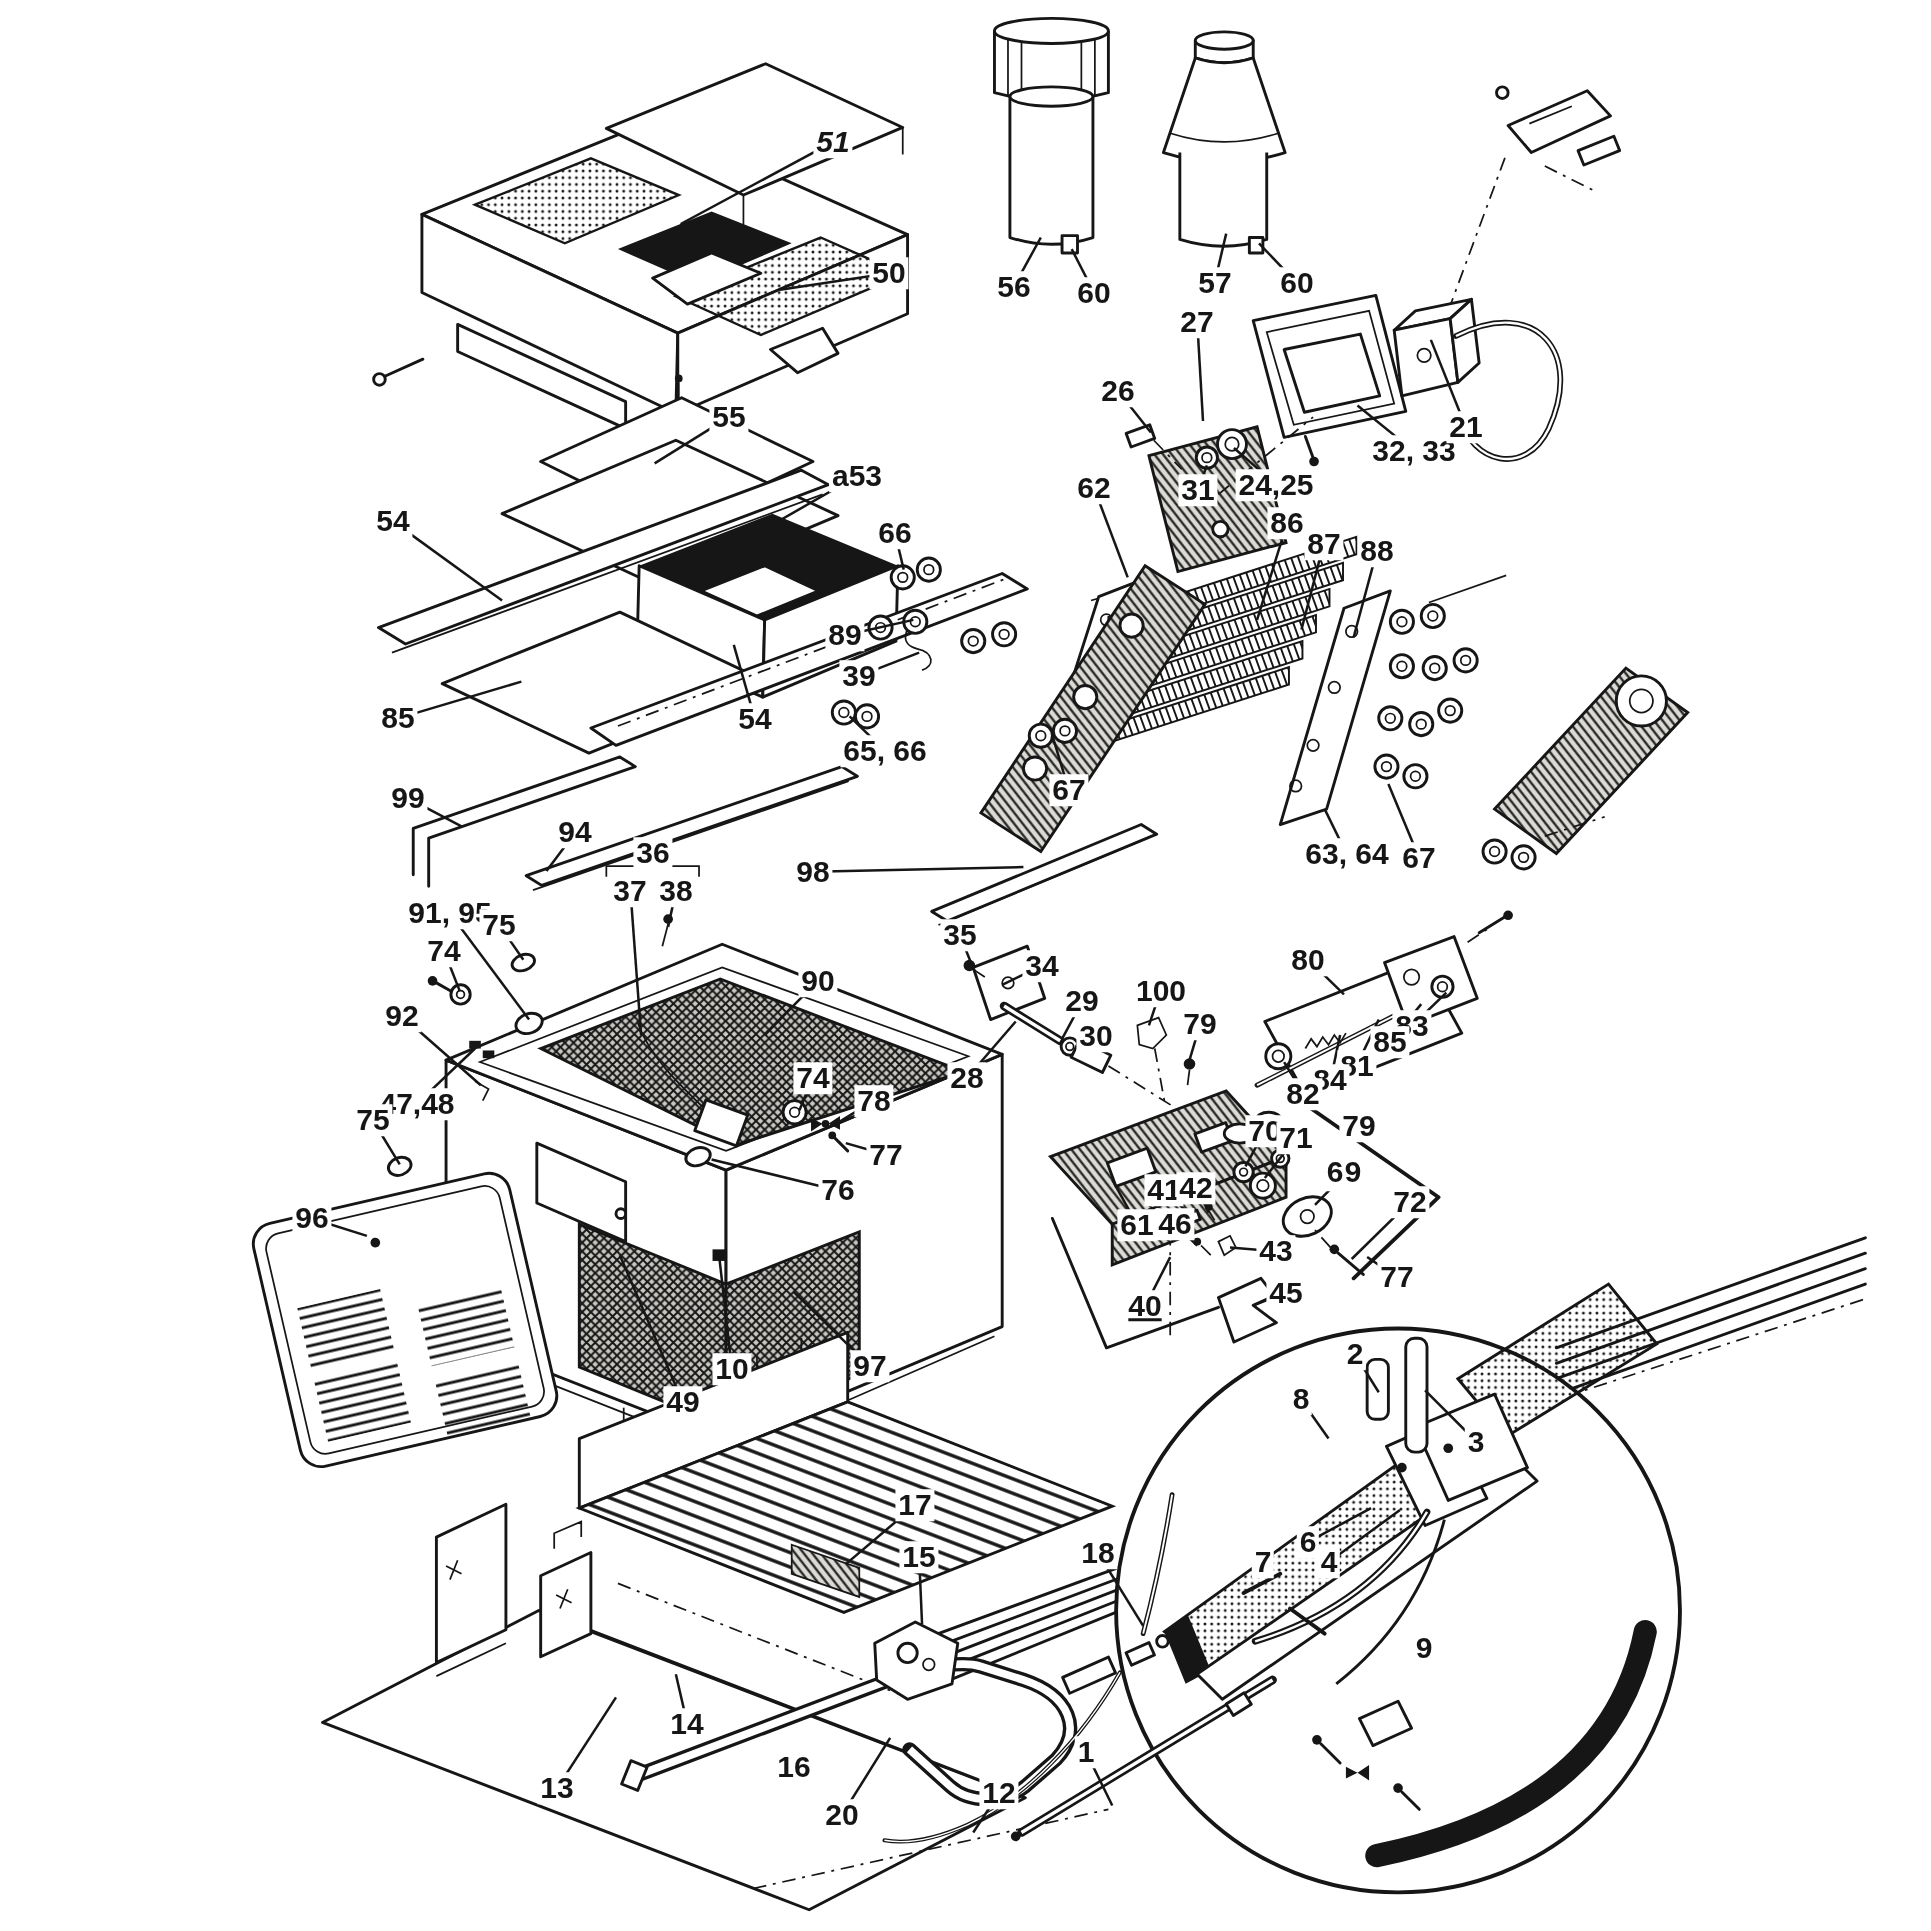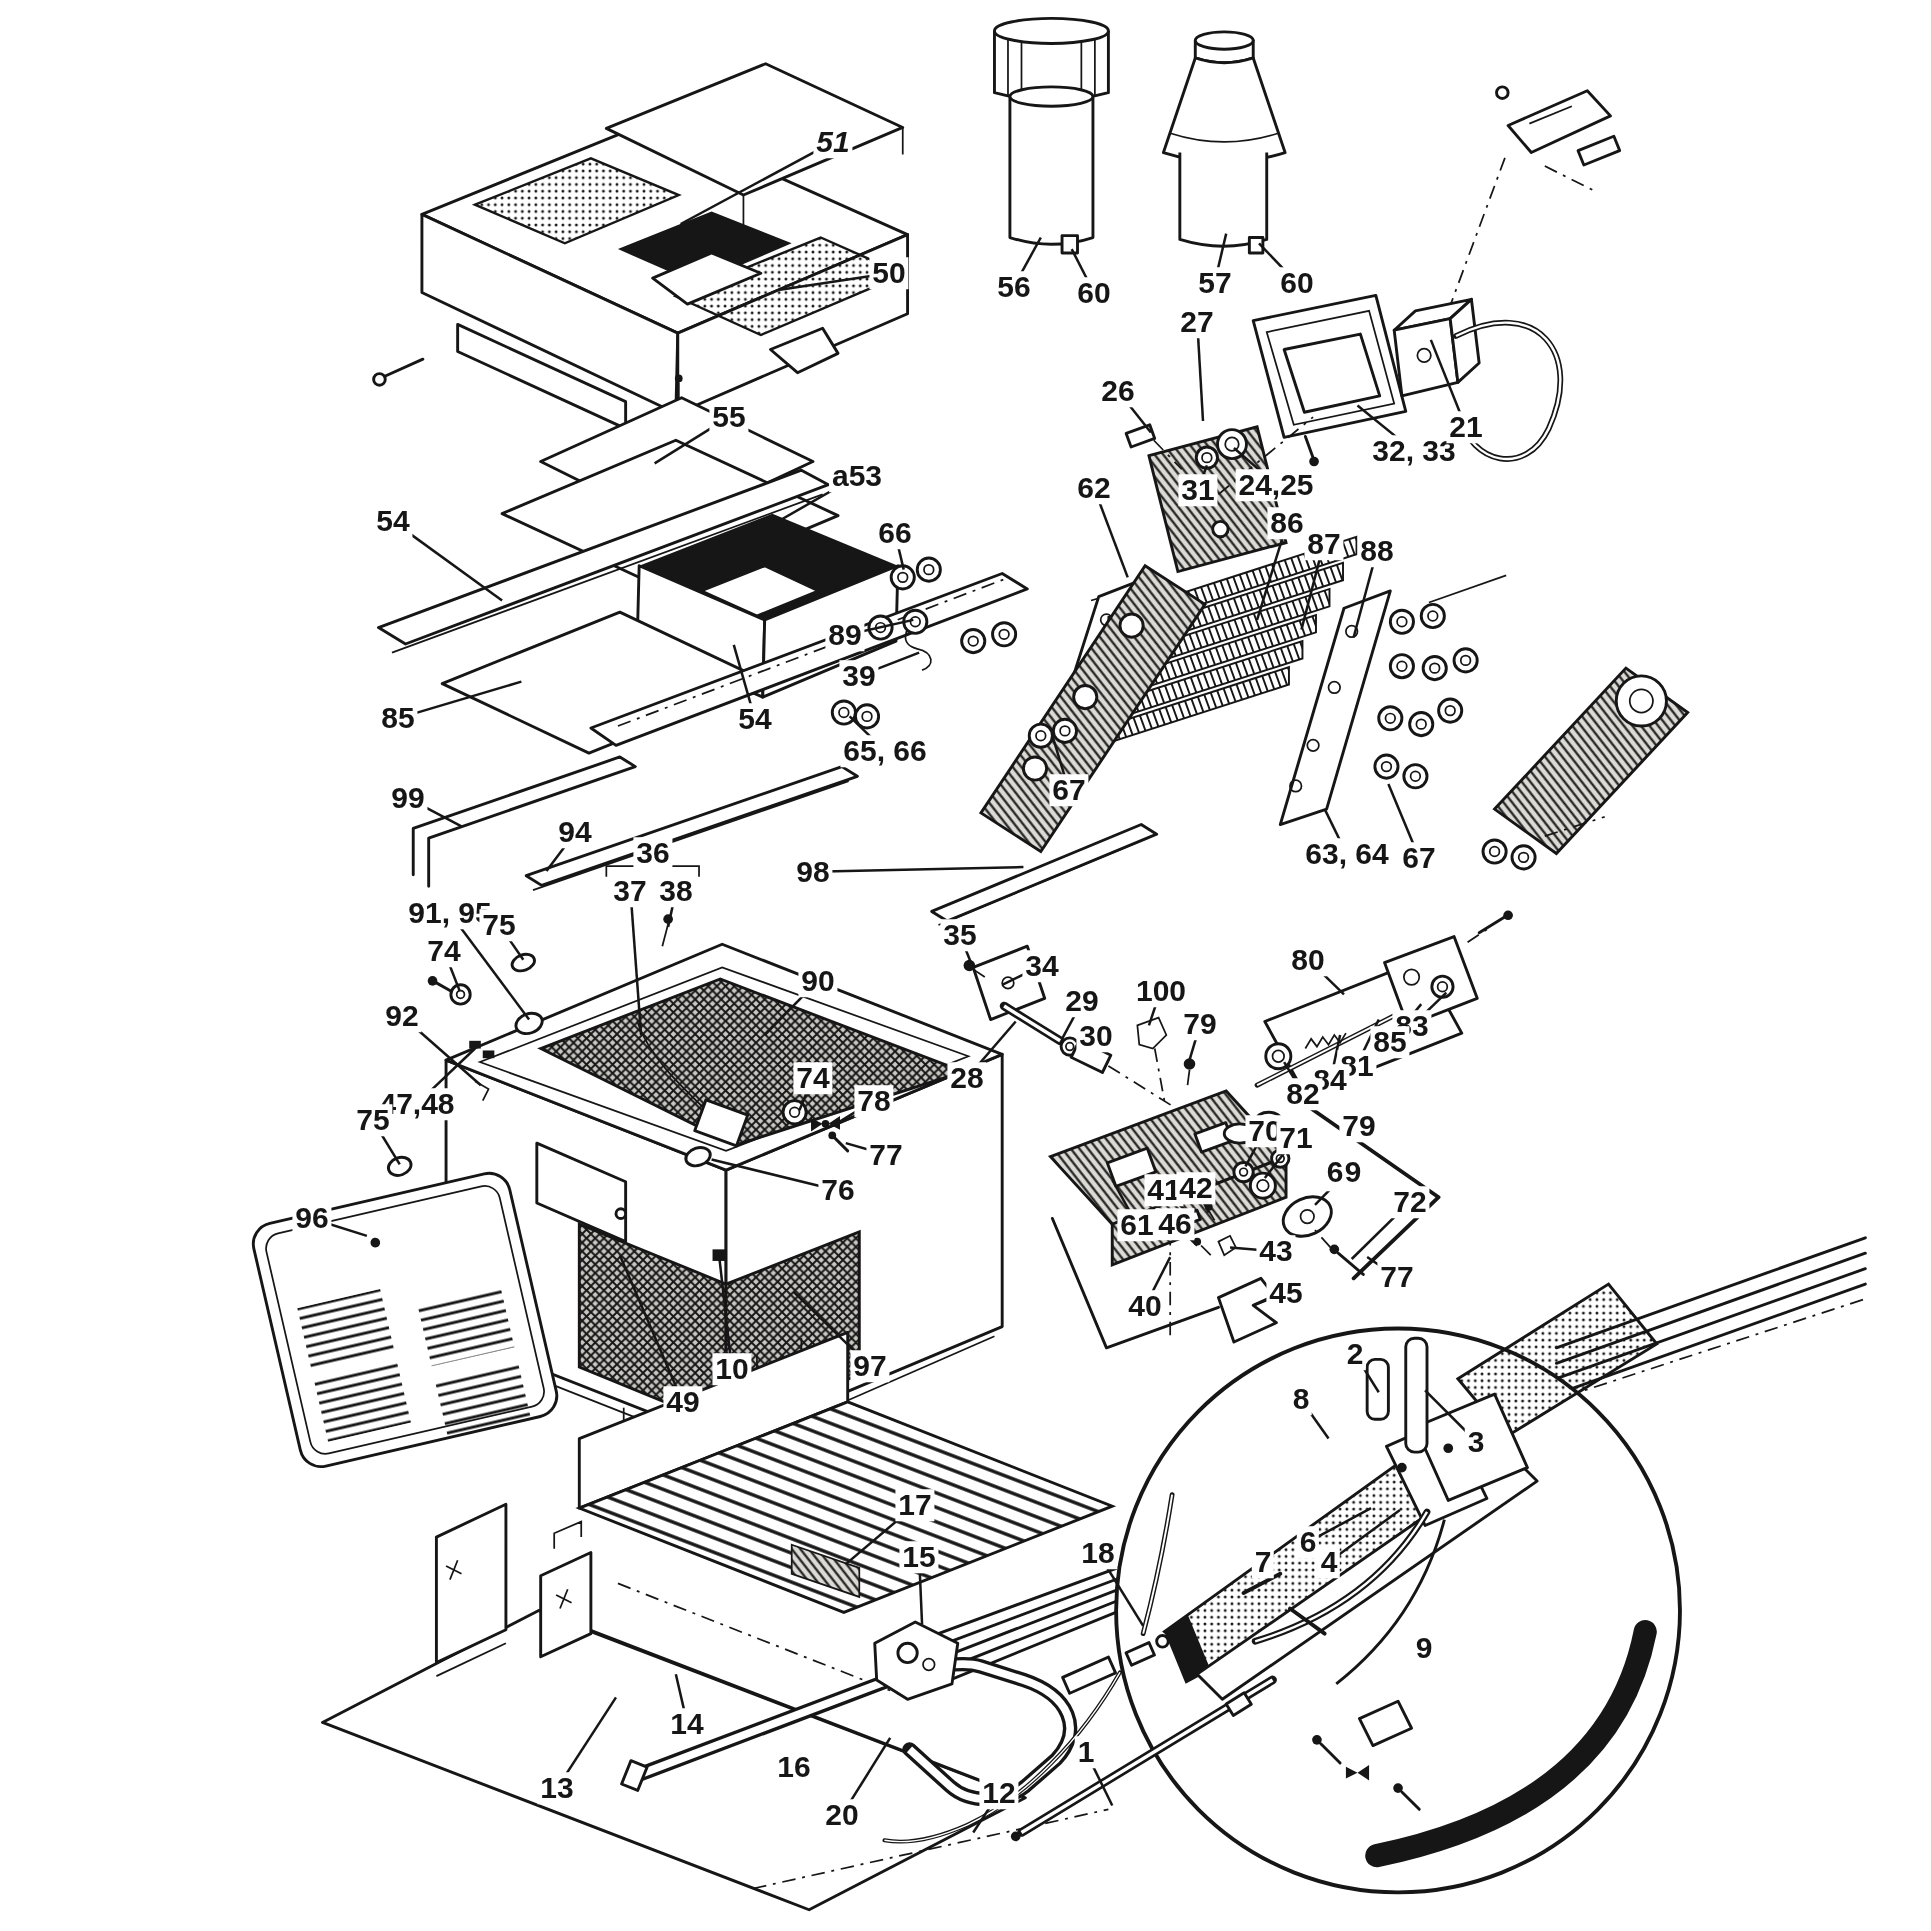--- a/index.html
+++ b/index.html
@@ -561,21 +561,21 @@
       <div class="part-label" style="left: 1265px; top: 1131px; color: rgb(22, 22, 22);">70</div>
       <div class="part-label" style="left: 1296px; top: 1138px; color: rgb(22, 22, 22);">71</div>
       <div class="part-label" style="left: 1344px; top: 1175px; color: rgb(22, 22, 22); font-family: Liberation Mono, monospace;">69</div>
       <div class="part-label" style="left: 1410px; top: 1202px; color: rgb(22, 22, 22);">72</div>
       <div class="part-label" style="left: 1397px; top: 1277px; color: rgb(22, 22, 22);">77</div>
       <div class="part-label" style="left: 1137px; top: 1225px; color: rgb(22, 22, 22);">61</div>
       <div class="part-label" style="left: 1164px; top: 1190px; color: rgb(22, 22, 22);">41</div>
       <div class="part-label" style="left: 1196px; top: 1188px; color: rgb(22, 22, 22);">42</div>
       <div class="part-label" style="left: 1175px; top: 1224px; color: rgb(22, 22, 22);">46</div>
       <div class="part-label" style="left: 1276px; top: 1251px; color: rgb(22, 22, 22);">43</div>
-      <div class="part-label" style="left: 1145px; top: 1306px; color: rgb(22, 22, 22);">40</div>
+      <div class="part-label" style="left: 1145px; top: 1306px; color: rgb(22, 22, 22); text-decoration: underline;">40</div>
       <div class="part-label" style="left: 1286px; top: 1293px; color: rgb(22, 22, 22);">45</div>
       <div class="part-label" style="left: 915px; top: 1505px; color: rgb(22, 22, 22);">17</div>
       <div class="part-label" style="left: 919px; top: 1557px; color: rgb(22, 22, 22);">15</div>
       <div class="part-label" style="left: 687px; top: 1724px; color: rgb(22, 22, 22);">14</div>
       <div class="part-label" style="left: 557px; top: 1788px; color: rgb(22, 22, 22);">13</div>
       <div class="part-label" style="left: 794px; top: 1767px; color: rgb(22, 22, 22);">16</div>
       <div class="part-label" style="left: 842px; top: 1815px; color: rgb(22, 22, 22);">20</div>
       <div class="part-label" style="left: 999px; top: 1793px; color: rgb(22, 22, 22);">12</div>
       <div class="part-label" style="left: 1086px; top: 1752px; color: rgb(22, 22, 22);">1</div>
       <div class="part-label" style="left: 1098px; top: 1553px; color: rgb(22, 22, 22);">18</div>

